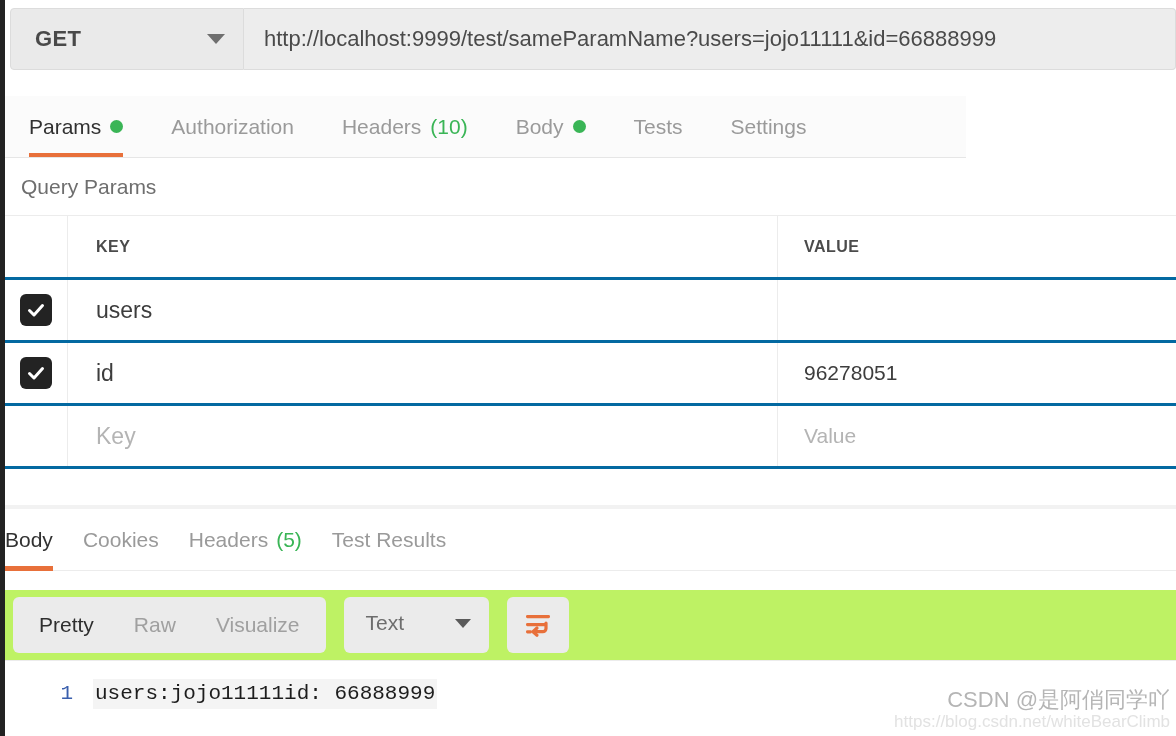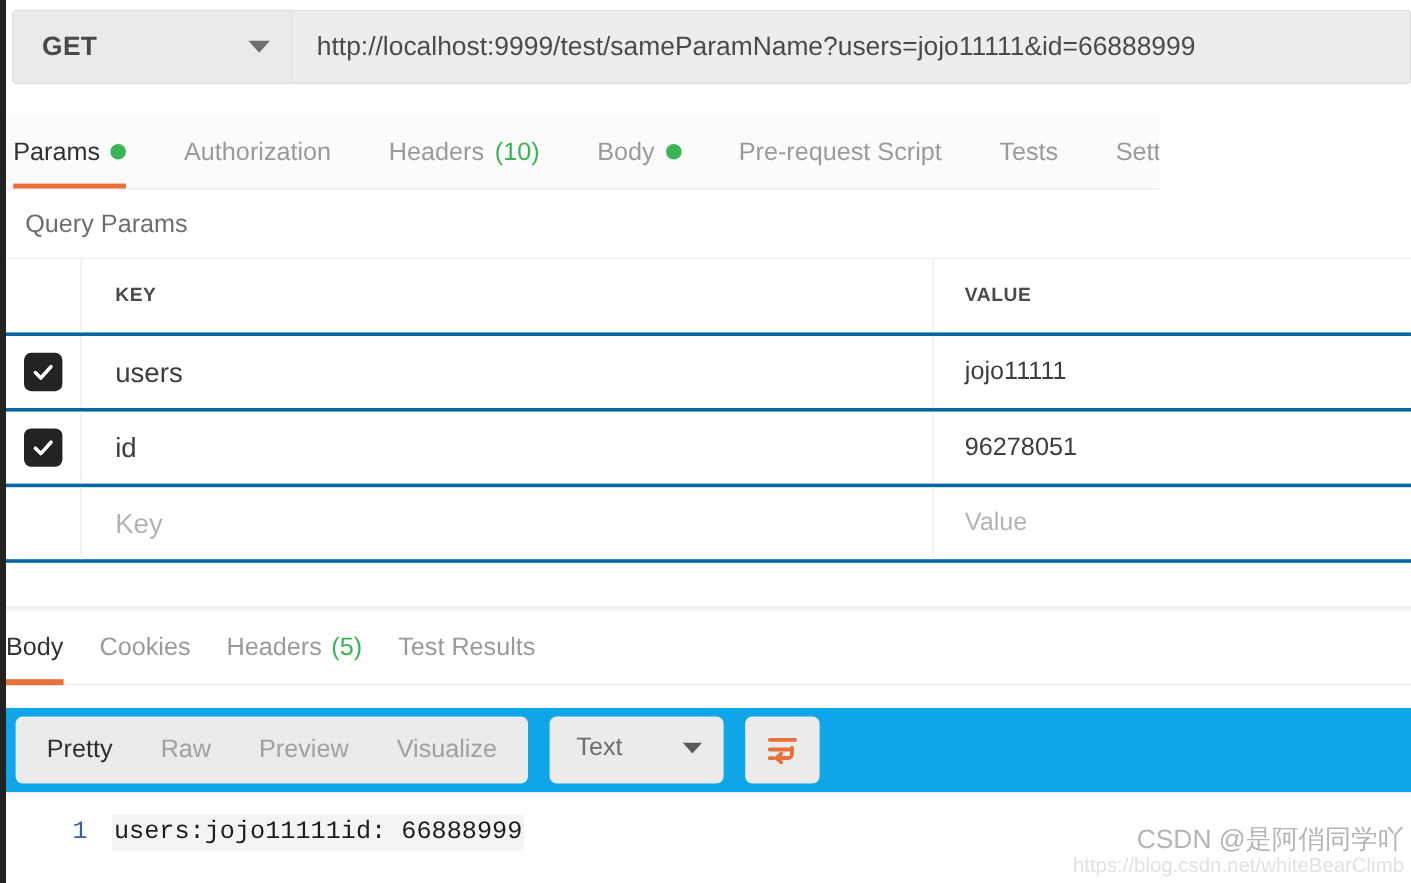--- a/index.html
+++ b/index.html
@@ -56,21 +56,21 @@
     cursor: text;
   }
 
   
   .req-tabs {
     position: absolute; left: 0; top: 96px;
     width: 961px; height: 62px;
     background: #fbfbfb;
     border-bottom: 1px solid #e6e6e6;
     display: flex; align-items: center;
-    padding-left: 6px;
+    padding-left: 24px;
     overflow: hidden;
   }
   .req-tab {
     height: 62px;
     display: flex; align-items: center; gap: 9px;
     padding: 0 22px 0 0;
     margin-right: 26px;
     font-size: 21px; color: #9a9a9a;
     white-space: nowrap;
     cursor: pointer;
@@ -179,21 +179,21 @@
     content: ""; position: absolute;
     left: 0; right: 0; bottom: 0;
     height: 5px; background: #e8703a;
   }
 
   .fmt-bar {
     position: absolute; left: 0; top: 590px;
     width: 1171px; height: 70px;
     display: flex; align-items: center;
     padding-left: 8px;
-    background: #0ea5e9;
+    background: #bef264;
   }
   .seg-group {
     height: 56px;
     background: #ebebeb;
     border-radius: 6px;
     display: flex; align-items: center;
     padding: 0 6px;
   }
   .seg {
     height: 56px;
@@ -285,23 +285,20 @@
     </div>
     <div class="req-tab">
       <span>Headers</span>
       <span class="count-green">(10)</span>
     </div>
     <div class="req-tab">
       <span>Body</span>
       <span class="dot-green"></span>
     </div>
     <div class="req-tab">
-      <span>Pre-request Script</span>
-    </div>
-    <div class="req-tab">
       <span>Tests</span>
     </div>
     <div class="req-tab">
       <span>Settings</span>
     </div>
   </div>
 
   <div class="qp-title">Query Params</div>
 
   <div class="params-table">
@@ -314,21 +311,20 @@
 
     <div class="ptr">
       <div class="pcell-check">
         <span class="cbox">
           <svg width="20" height="20" viewBox="0 0 20 20" aria-hidden="true">
             <path d="M3.5 10.5 L8 15 L16.5 5.5" stroke="#ffffff" stroke-width="3" fill="none" stroke-linecap="round" stroke-linejoin="round"></path>
           </svg>
         </span>
       </div>
       <div class="pcell-key">users</div>
-      <div class="pcell-val">jojo11111</div>
     </div>
 
     <div class="ptr">
       <div class="pcell-check">
         <span class="cbox">
           <svg width="20" height="20" viewBox="0 0 20 20" aria-hidden="true">
             <path d="M3.5 10.5 L8 15 L16.5 5.5" stroke="#ffffff" stroke-width="3" fill="none" stroke-linecap="round" stroke-linejoin="round"></path>
           </svg>
         </span>
       </div>
@@ -359,21 +355,20 @@
     </div>
     <div class="resp-tab">
       <span>Test Results</span>
     </div>
   </div>
 
   <div class="fmt-bar">
     <div class="seg-group">
       <div class="seg active">Pretty</div>
       <div class="seg">Raw</div>
-      <div class="seg">Preview</div>
       <div class="seg">Visualize</div>
     </div>
 
     <div class="type-select">
       <span>Text</span>
       <span class="caret-sm"></span>
     </div>
 
     <div class="wrap-btn">
       <svg width="30" height="28" viewBox="0 0 30 28" aria-hidden="true">

